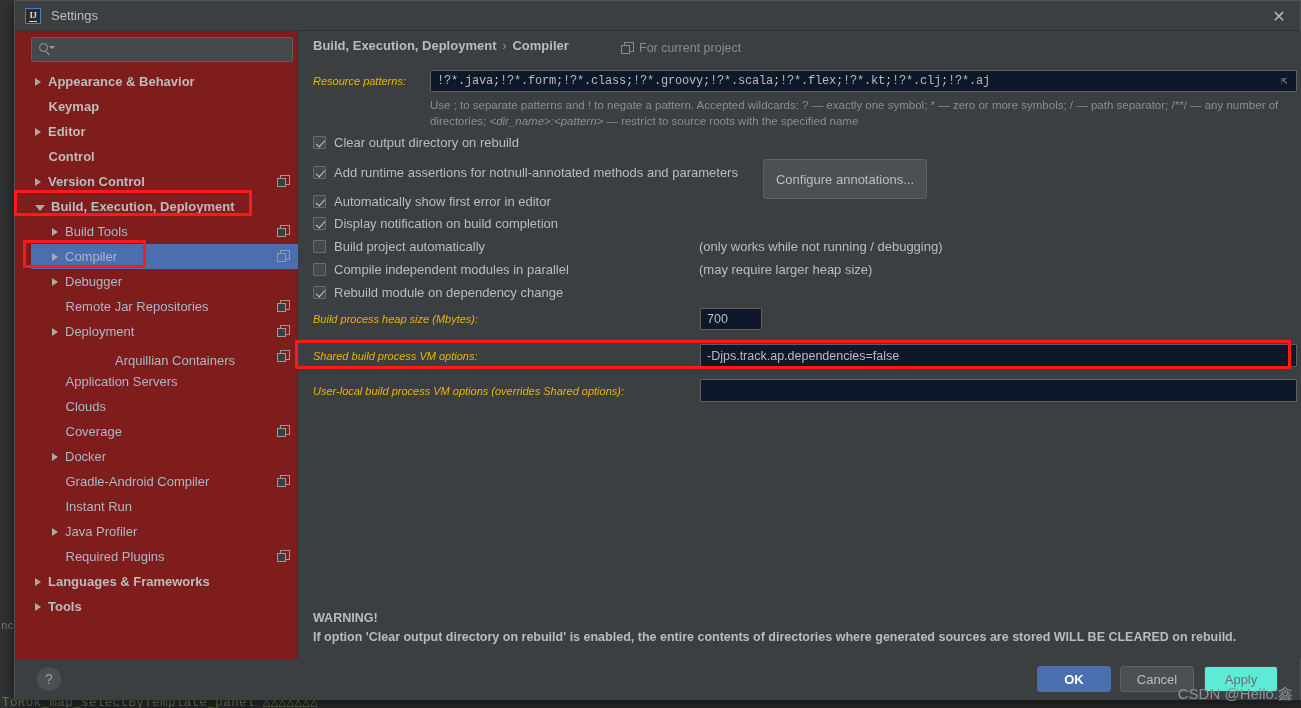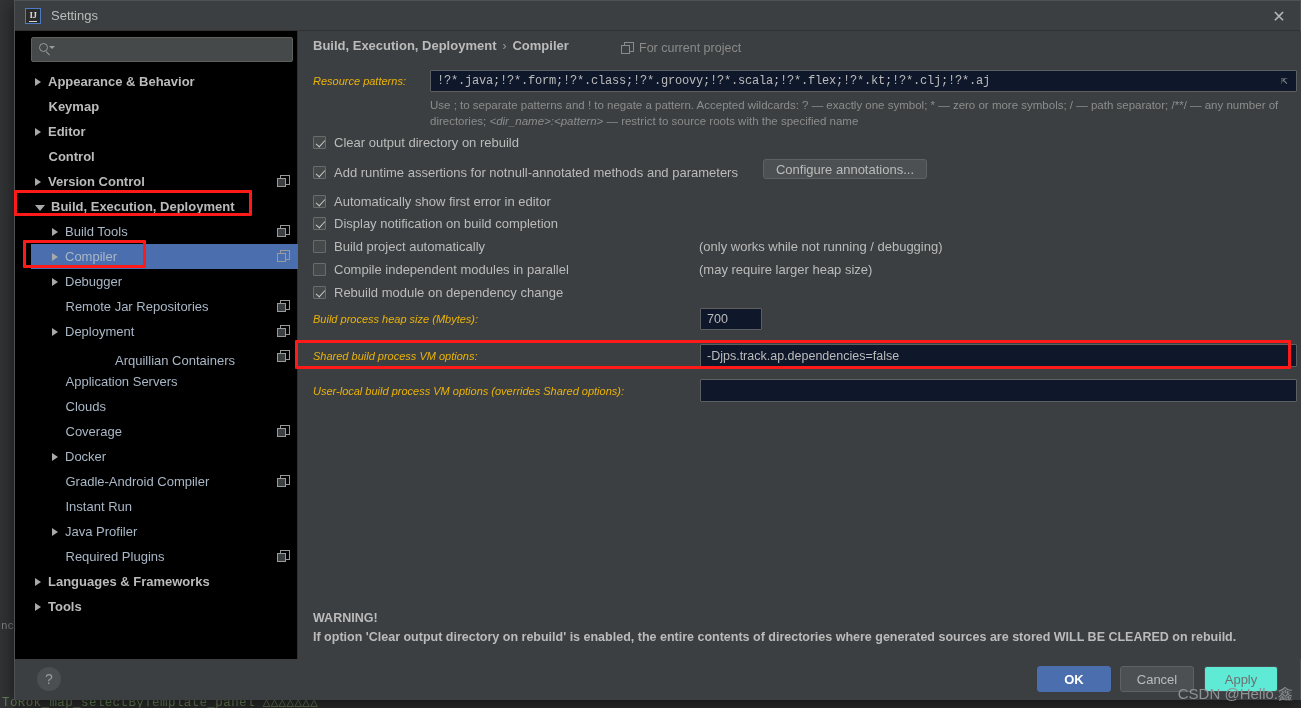--- a/index.html
+++ b/index.html
@@ -92,21 +92,21 @@
     color: #b5b5b5; font-size: 16px;
     cursor: default;
     line-height: 1;
   }
 
   
   .sidebar {
     position: absolute;
     left: 0; top: 30px;
     width: 283px; height: 628px;
-    background: #000000;
+    background: #7f1d1d;
     border-right: 1px solid #323232;
     box-sizing: border-box;
   }
   .search-wrap {
     position: absolute; left: 16px; top: 6px;
     width: 262px; height: 25px;
   }
   .search-box {
     width: 100%; height: 100%;
     box-sizing: border-box;
@@ -594,21 +594,21 @@
       </div>
 
       <div class="cbrow" style="left:14px; top:104px;">
         <span class="cbox checked"></span>
         <span class="cblabel">Clear output directory on rebuild</span>
       </div>
       <div class="cbrow" style="left:14px; top:134px;">
         <span class="cbox checked"></span>
         <span class="cblabel">Add runtime assertions for notnull-annotated methods and parameters</span>
       </div>
-      <div class="btn" style="left:464px; top:128px; width:164px; height:20px;">
+      <div class="btn" style="left:464px; top:128px; width:164px; height:40px;">
         <span>Configure annotations...</span>
       </div>
       <div class="cbrow" style="left:14px; top:163px;">
         <span class="cbox checked"></span>
         <span class="cblabel">Automatically show first error in editor</span>
       </div>
       <div class="cbrow" style="left:14px; top:185px;">
         <span class="cbox checked"></span>
         <span class="cblabel">Display notification on build completion</span>
       </div>

